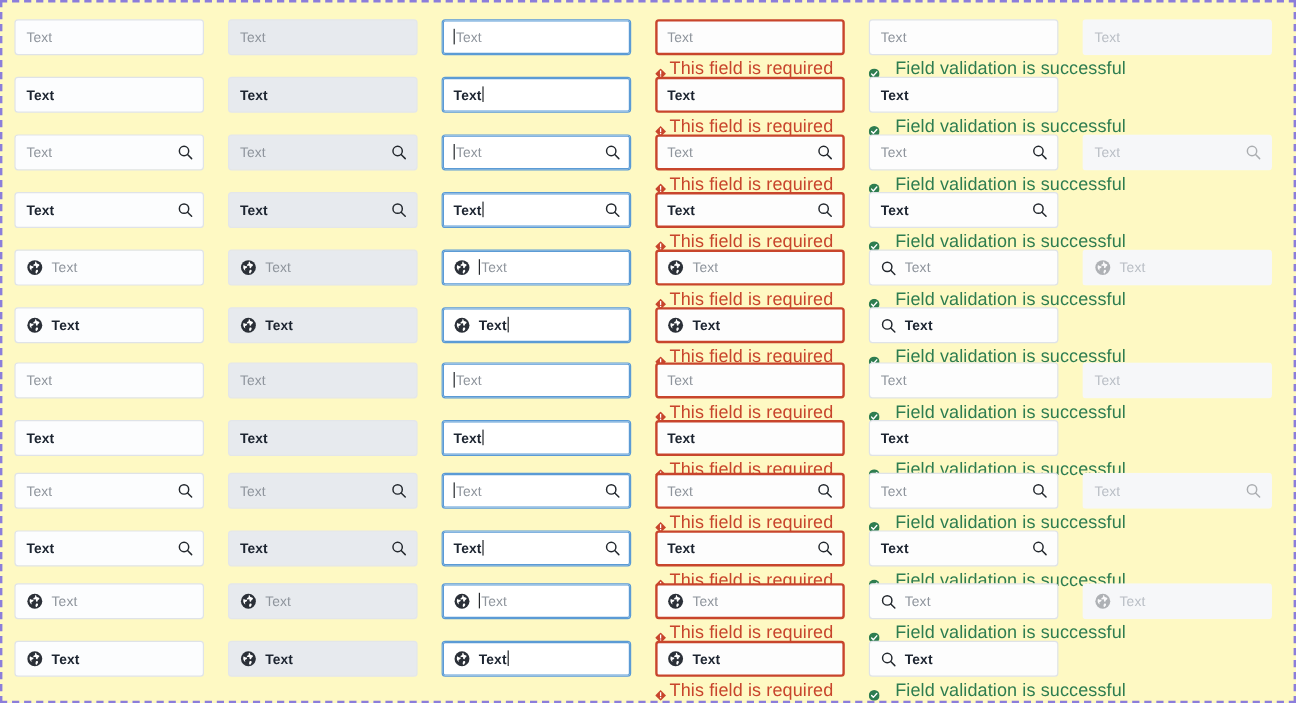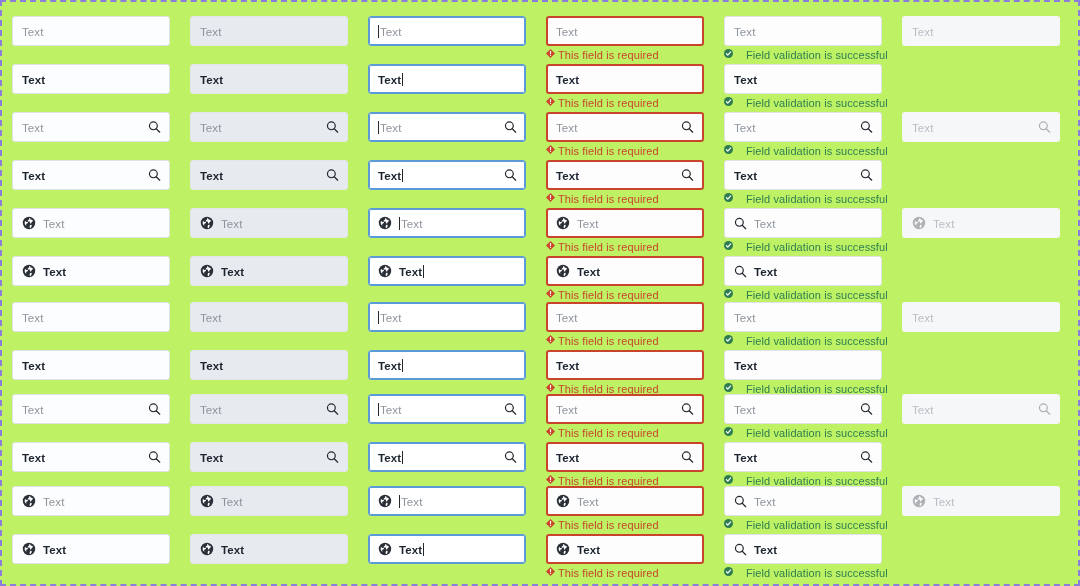--- a/index.html
+++ b/index.html
@@ -6,21 +6,21 @@
   html, body {
     width: 1080px; height: 586px;
     background: #ffffff;
     font-family: "Liberation Sans", sans-serif;
     overflow: hidden;
   }
   #frame {
     position: relative;
     width: 1080px; height: 586px;
     border: 2px dashed #8b7ddb;
-    background: #bef264;
+    background: #fef9c3;
   }
   .grid {
     position: absolute;
     left: 0; top: 0;
     width: 1080px; height: 586px;
   }
   .cell { position: absolute; }
 
   
   .field {
@@ -69,23 +69,23 @@
     transform: translateY(-50%);
     display: flex; align-items: center;
   }
   .ic-left {
     display: flex; align-items: center;
     margin-right: 7px; flex: 0 0 auto;
   }
 
   
   .msg {
-    display: flex; align-items: flex-start;
+    display: flex; align-items: flex-end;
     margin-top: 3px;
-    font-size: 11px;
+    font-size: 15px;
     letter-spacing: .1px;
     white-space: nowrap;
   }
   .msg .mi { margin-right: 3px; display:flex; align-items:center; }
   .msg.err { color: #c8452c; }
   .msg.ok  { color: #2e7d50; gap: 10px; }
 </style>
 </head>
 <body>
 

